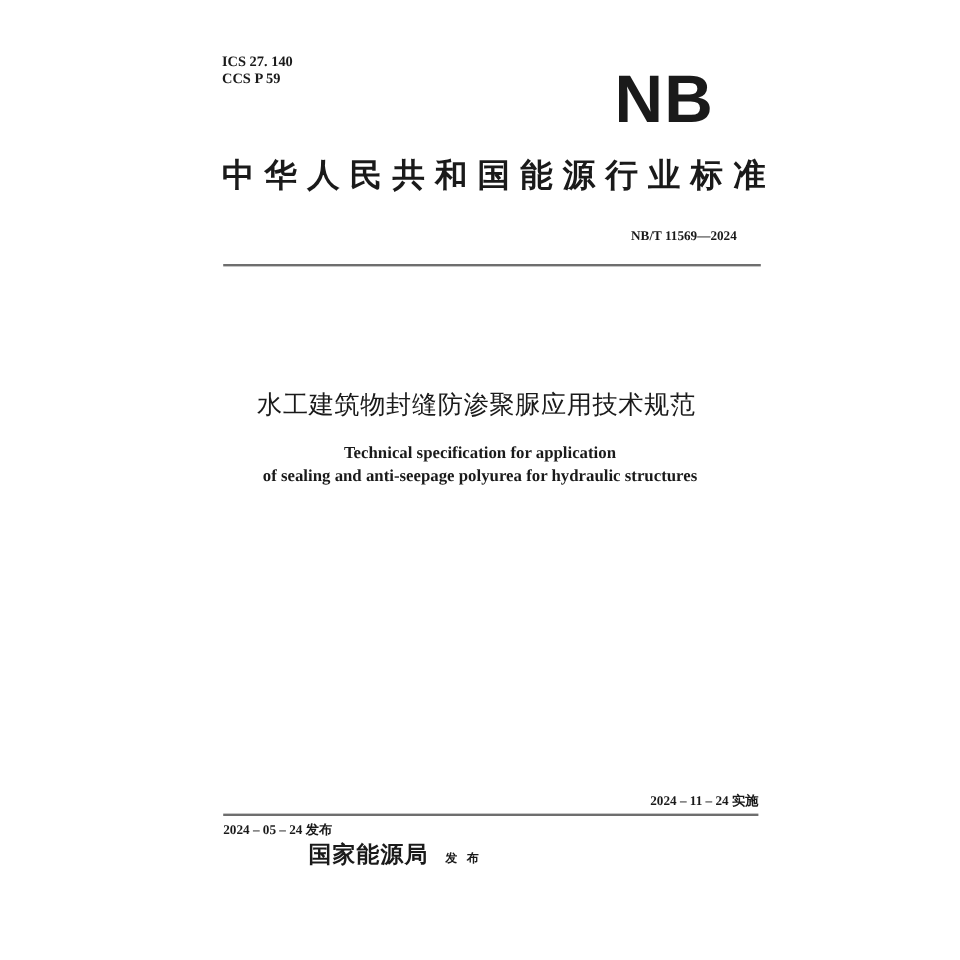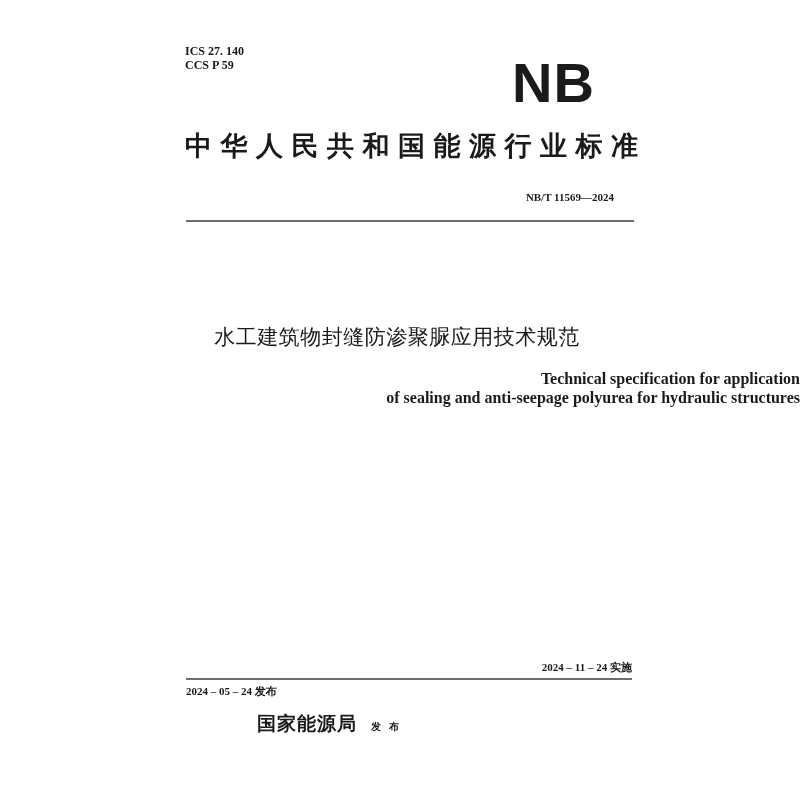--- a/index.html
+++ b/index.html
@@ -9,24 +9,24 @@
   .sans { font-family: "DejaVu Sans", "Liberation Sans", sans-serif; }
   .abs { position: absolute; }
   .codes { left: 185px; top: 44px; font-size: 12px; font-weight: bold; line-height: 14px; }
   .logo { left: 512px; top: 50px; font-family: "Liberation Sans", "DejaVu Sans", sans-serif; font-weight: bold; font-size: 56px; letter-spacing: 1px; line-height: 66px; }
   .org-title { left: 185px; top: 128px; width: 450px; font-size: 27px; font-weight: bold; letter-spacing: 8.5px; line-height: 36px; white-space: nowrap; }
   .std-no { right: 186px; top: 191px; font-size: 11px; font-weight: bold; }
   .rule { background: #6e6e6e; height: 2px; }
   .rule-top { left: 186px; top: 220px; width: 448px; }
   .rule-bottom { left: 186px; top: 678px; width: 446px; }
   .cn-title { left: 0; width: 794px; top: 322px; text-align: center; font-size: 21px; line-height: 30px; letter-spacing: 0.5px; }
-  .en-title { left: 0; width: 800px; top: 369px; text-align: right; font-size: 16px; font-weight: bold; line-height: 19px; }
+  .en-title { left: 0; width: 800px; top: 369px; text-align: center; font-size: 14px; font-weight: bold; line-height: 19px; }
   .date-left { left: 186px; top: 660px; font-size: 11px; font-weight: bold; margin-top: 24px; }
   .date-right { right: 168px; top: 660px; font-size: 11px; font-weight: bold; }
-  .issuer { left: 0; width: 664px; top: 699px; text-align: center; margin-top: 12px; }
+  .issuer { left: 0; width: 664px; top: 699px; text-align: center; }
   .issuer-name { font-size: 19px; font-weight: bold; letter-spacing: 1px; }
   .issuer-act { font-size: 10px; font-weight: bold; letter-spacing: 8px; margin-left: 14px; }
 </style>
 </head>
 <body>
 
 <div class="page">
   <div class="abs codes serif">
     <div>ICS 27. 140</div>
     <div>CCS P 59</div>

